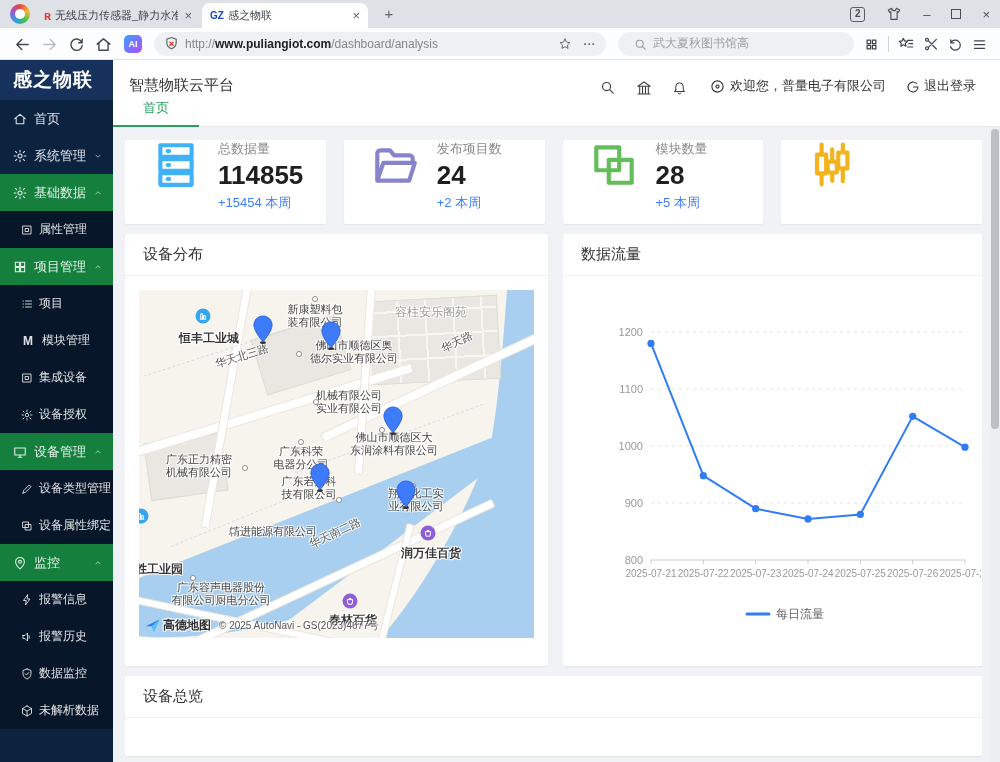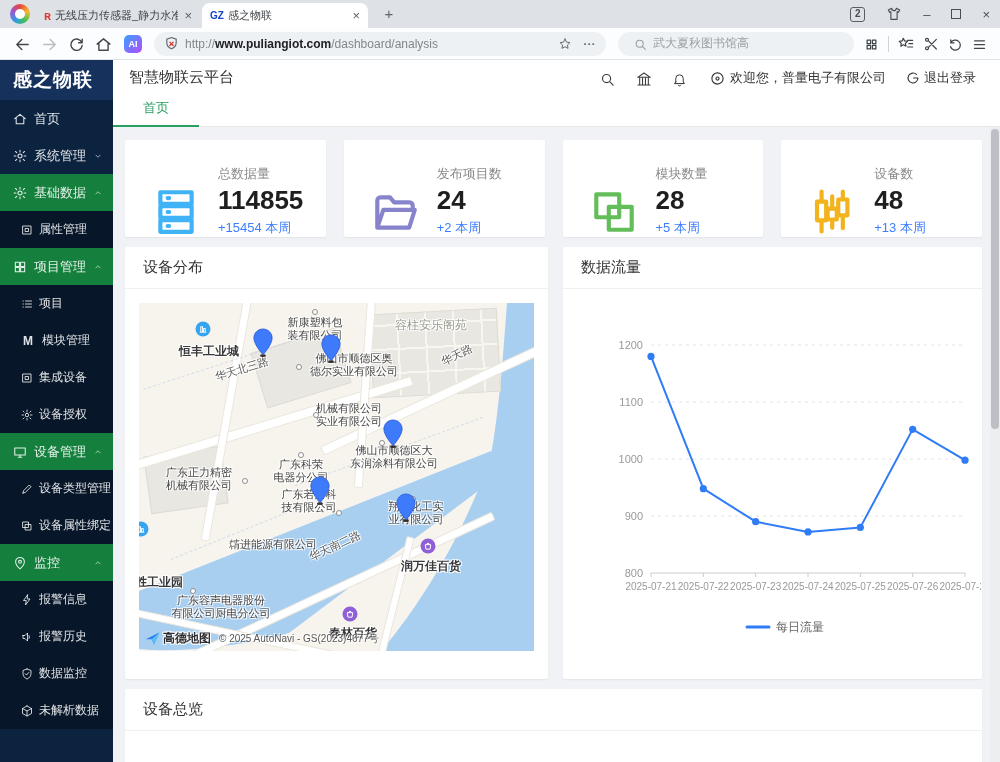--- a/index.html
+++ b/index.html
@@ -58,40 +58,40 @@
   .m-item { height:37px; display:flex; align-items:center; padding:0 8px 0 13px;
     color:rgba(255,255,255,.88); font-size:13px; white-space:nowrap; }
   .m-item .svgic { width:14px; height:14px; margin-right:7px; flex:0 0 auto; }
   .m-item .txtic { width:14px; margin-right:7px; font-size:12px; font-weight:bold; text-align:center; }
   .m-item.grp { background:#15803d; }
   .m-item.sub { background:#071628; padding-left:21px; font-size:12px; }
   .m-item.sub .svgic { width:12px; height:12px; margin-right:6px; }
   .chev { width:10px !important; height:10px !important; margin:0 2px 0 auto !important; color:rgba(255,255,255,.65); }
 
   .main { flex:1; position:relative; background:#f0f2f5; overflow:hidden; }
-  .page-header { height:35px; background:#fff; display:flex; align-items:center; padding:0 24px 0 16px; }
+  .page-header { height:35px; background:#fff; display:flex; align-items:flex-end; padding:0 24px 0 16px; }
   .page-title { font-size:15px; color:#333; }
   .ph-right { margin-left:auto; display:flex; align-items:center; color:#3a3a3a; }
   .ph-ic { width:16px; height:16px; margin-left:20px; color:#3a3a3a; }
   .welcome { display:flex; align-items:center; margin-left:22px; font-size:13px; color:#333; }
   .welcome .svgic { width:15px; height:15px; margin-right:5px; }
   .logout { display:flex; align-items:center; margin-left:20px; font-size:13px; color:#333; }
   .logout .svgic { width:15px; height:15px; margin-right:4px; }
 
   .tabbar { height:32px; background:#fff; border-bottom:1px solid #e8e8e8; display:flex; align-items:flex-end; padding-left:0; }
   .page-tab { margin-left:0; padding:0 30px 8px 30px; font-size:13px; color:#27a05f;
     border-bottom:2px solid #27a05f; margin-bottom:-1px; margin-left:0; }
 
   .content { position:absolute; top:67px; left:0; right:0; bottom:0; padding:13px 18px 0 12px; overflow:hidden; }
   .card { background:#fff; border-radius:2px; box-shadow:0 1px 2px rgba(0,0,0,.06); }
   .card-head { height:42px; border-bottom:1px solid #f0f0f0; display:flex; align-items:center;
     padding:0 18px; font-size:15px; color:#333; }
 
   .stats-row { display:flex; gap:18px; }
-  .stat-card { flex:1; height:97px; display:flex; align-items:flex-end; }
+  .stat-card { flex:1; height:84px; display:flex; align-items:flex-start; }
   .stat-icon { margin-left:26px; width:50px; height:50px; flex:0 0 auto; }
   .stat-icon svg { width:50px; height:50px; }
   .stat-text { margin-left:17px; }
   .stat-label { font-size:13px; color:#8a8a8a; }
   .stat-value { font-size:26px; font-weight:bold; color:#1f1f1f; margin-top:3px; line-height:1.1; }
   .stat-delta { font-size:13px; color:#3d7eff; margin-top:4px; }
 
   .row2 { display:flex; gap:15px; margin-top:10px; }
   .map-card { width:423px; height:432px; flex:0 0 423px; }
   .chart-card { flex:1; height:432px; overflow:hidden; }
@@ -396,25 +396,20 @@
             <div class="stat-text">
               <div class="stat-label">模块数量</div>
               <div class="stat-value">28</div>
               <div class="stat-delta">+5 本周</div>
             </div>
           </div>
           <div class="card stat-card">
             <div class="stat-icon" style="color: rgb(242, 179, 28);"><svg viewBox="0 0 24 24" class="svgic ">
                 <path d="M4.8 7h4.4v9H4.8z M7 2.2V7 M7 16v5.3 M9.9 10.4h4.4v5.2H9.9z M12.1 4.5v5.9 M12.1 15.6v4 M15 6h4.4v7.6H15z M17.2 2.2V6 M17.2 13.6v6.2" fill="none" stroke="currentColor" stroke-width="2" stroke-linecap="round" stroke-linejoin="round"></path>
               </svg></div>
-            <div class="stat-text">
-              <div class="stat-label">设备数</div>
-              <div class="stat-value">48</div>
-              <div class="stat-delta">+13 本周</div>
-            </div>
           </div>
         </div>
 
       <div class="row2">
         <div class="card map-card">
           <div class="card-head">设备分布</div>
           <div class="map-canvas" id="map-canvas">
               <svg viewBox="0 0 395 348" class="water">
                 <path d="M368,0 L395,0 L395,348 L242,348 C290,292 332,214 352,152 C360,108 364,54 368,0 Z" fill="#a9cff0"></path>
                 <path d="M352,148 L371,164 L150,330 C100,344 40,350 0,346 L0,288 Z" fill="#a9cff0"></path>

